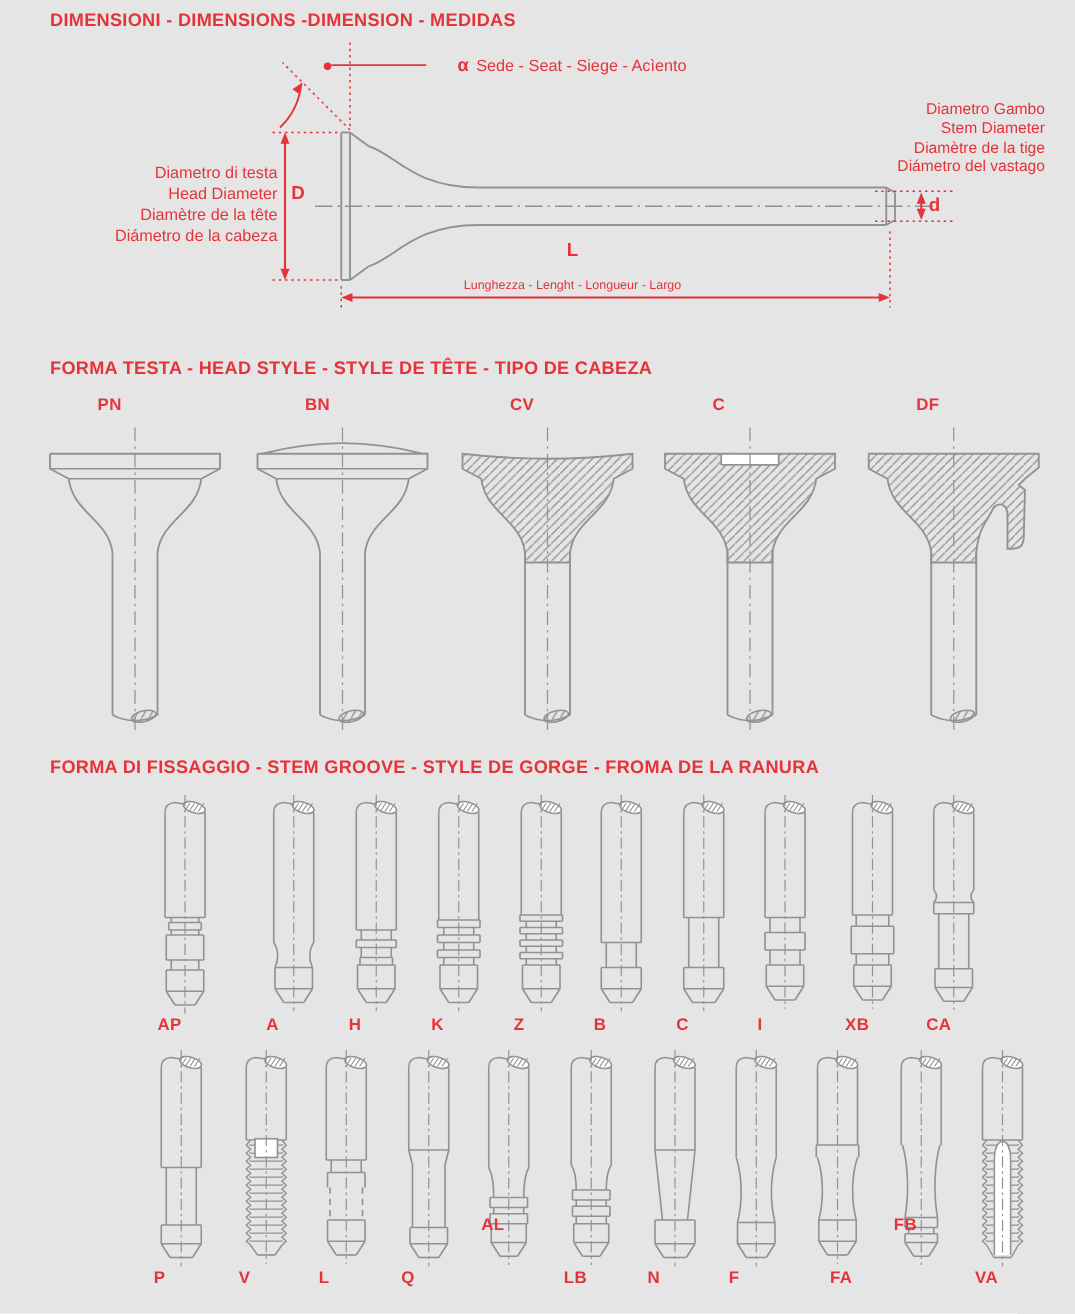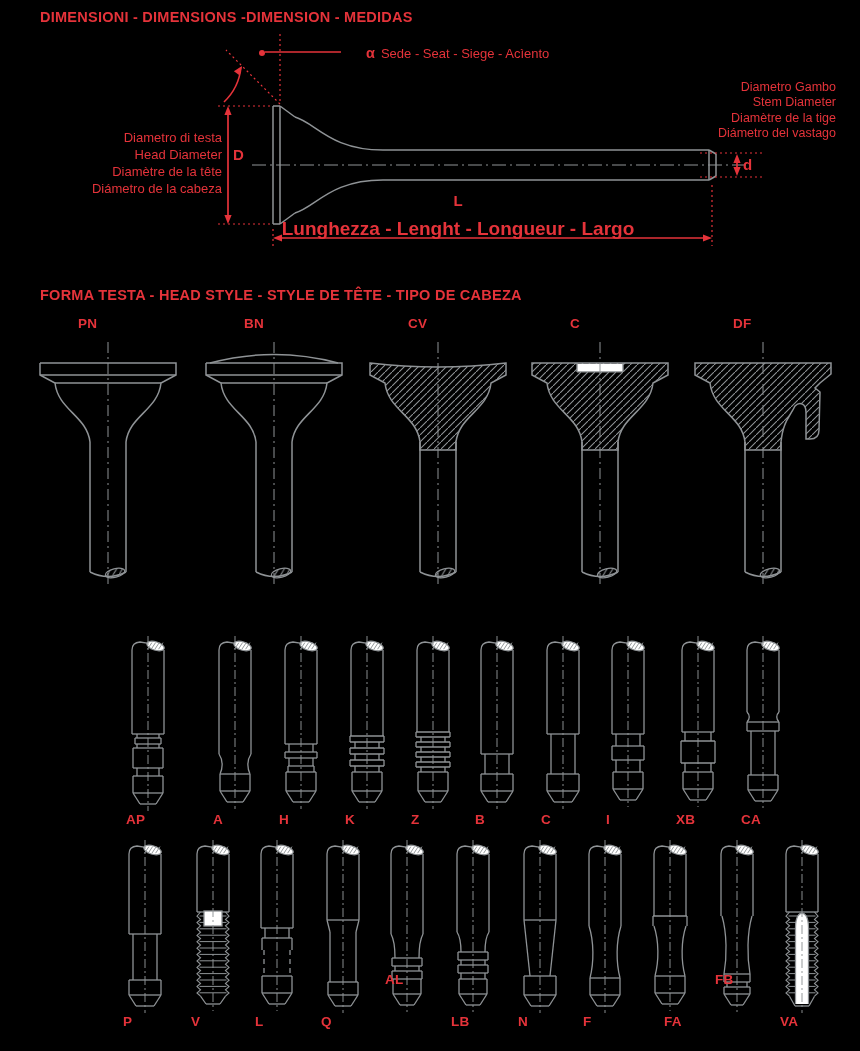--- a/index.html
+++ b/index.html
@@ -1,16 +1,16 @@
 <!DOCTYPE html>
 <html><head>
 <meta charset="utf-8">
 <style>
   html,body{margin:0;padding:0;background:#fff;}
-  .page{position:relative;width:860px;height:1051px;background:#000000;overflow:hidden;
+  .page{position:relative;width:860px;height:1051px;background:#e5e5e5;overflow:hidden;
         font-family:"Liberation Sans",sans-serif;--red:#e5333a;--gray:#8f9396;}
   .title{position:absolute;color:var(--red);font-weight:bold;font-size:14.5px;letter-spacing:.25px;white-space:nowrap;}
   .rtext{position:absolute;color:var(--red);font-size:13px;line-height:17px;}
   .rtext.small{font-size:12.5px;line-height:15.3px;}
   .dimlab{position:absolute;color:var(--red);font-weight:bold;font-size:15px;}
   .seat{position:absolute;color:var(--red);font-size:13px;white-space:nowrap;}
   .seat b{font-size:14.5px;margin-right:6px;}
   .ctr{text-align:center;}
   .rightal{text-align:right;}
   .itemlab{position:absolute;color:var(--red);font-weight:bold;font-size:13.5px;text-align:left;letter-spacing:.3px;}
@@ -79,21 +79,21 @@
   <div class="rtext rightal" style="left:58px;top:129px;width:164px;">
     <div>Diametro di testa</div>
     <div>Head Diameter</div>
     <div>Diamètre de la tête</div>
     <div>Diámetro de la cabeza</div>
   </div>
 
   <div class="dimlab" style="left:233px;top:146px;">D</div>
   <div class="dimlab" style="left:743px;top:156px;">d</div>
   <div class="dimlab ctr" style="left:448px;top:192px;width:20px;">L</div>
-  <div class="rtext ctr" style="left:258px;top:220px;width:400px;font-size:19px;font-weight:bold;">Lunghezza - Lenght - Longueur - Largo</div>
+  <div class="rtext ctr" style="left:258px;top:220px;width:400px;font-size:10px;">Lunghezza - Lenght - Longueur - Largo</div>
 
   <div class="title" style="left:40px;top:287px;">FORMA TESTA - HEAD STYLE - STYLE DE TÊTE - TIPO DE CABEZA</div>
   <svg id="svg-heads" width="860" height="270" style="top:330px;">
       <defs>
         <pattern id="hatchP" width="7" height="7" patternUnits="userSpaceOnUse">
           <path d="M0 7 L7 0" stroke="#8f9396" stroke-width="1.05" fill="none"></path>
         </pattern>
       </defs>
       <g>
         <path d="M 40 33 L 176 33L 176 45 L 161 53 C 158 80 129 86 126 112" fill="none" stroke="#8f9396" stroke-width="1.5"></path>
@@ -148,20 +148,21 @@
       </g>
     </svg>
   <div id="head-labels">
       <div class="itemlab" style="left: 78px; top: 316px; width: 60px;">PN</div>
       <div class="itemlab" style="left: 244px; top: 316px; width: 60px;">BN</div>
       <div class="itemlab" style="left: 408px; top: 316px; width: 60px;">CV</div>
       <div class="itemlab" style="left: 570px; top: 316px; width: 60px;">C</div>
       <div class="itemlab" style="left: 733px; top: 316px; width: 60px;">DF</div>
     </div>
 
+  <div class="title" style="left:40px;top:606px;">FORMA DI FISSAGGIO - STEM GROOVE - STYLE DE GORGE - FROMA DE LA RANURA</div>
   <svg id="svg-stems" width="860" height="421" style="top:630px;">
       <g>
         <path d="M 132 20 Q 132 12.5 140 12 L 147 13.2" fill="none" stroke="#8f9396" stroke-width="1.3"></path>
         <ellipse cx="155.5" cy="16" rx="9" ry="4.2" transform="rotate(17 155.5 16)" fill="#fff" stroke="#8f9396" stroke-width="1.25"></ellipse>
         <line x1="147.5" y1="19.2" x2="151.9" y2="12.6" stroke="#8f9396" stroke-width="0.95"></line>
         <line x1="151.2" y1="19.2" x2="155.6" y2="12.6" stroke="#8f9396" stroke-width="0.95"></line>
         <line x1="154.9" y1="19.2" x2="159.3" y2="12.6" stroke="#8f9396" stroke-width="0.95"></line>
         <line x1="158.6" y1="19.2" x2="163" y2="12.6" stroke="#8f9396" stroke-width="0.95"></line>
         <line x1="132" y1="20" x2="132" y2="104" stroke="#8f9396" stroke-width="1.3"></line>
         <line x1="164" y1="20" x2="164" y2="104" stroke="#8f9396" stroke-width="1.3"></line>

